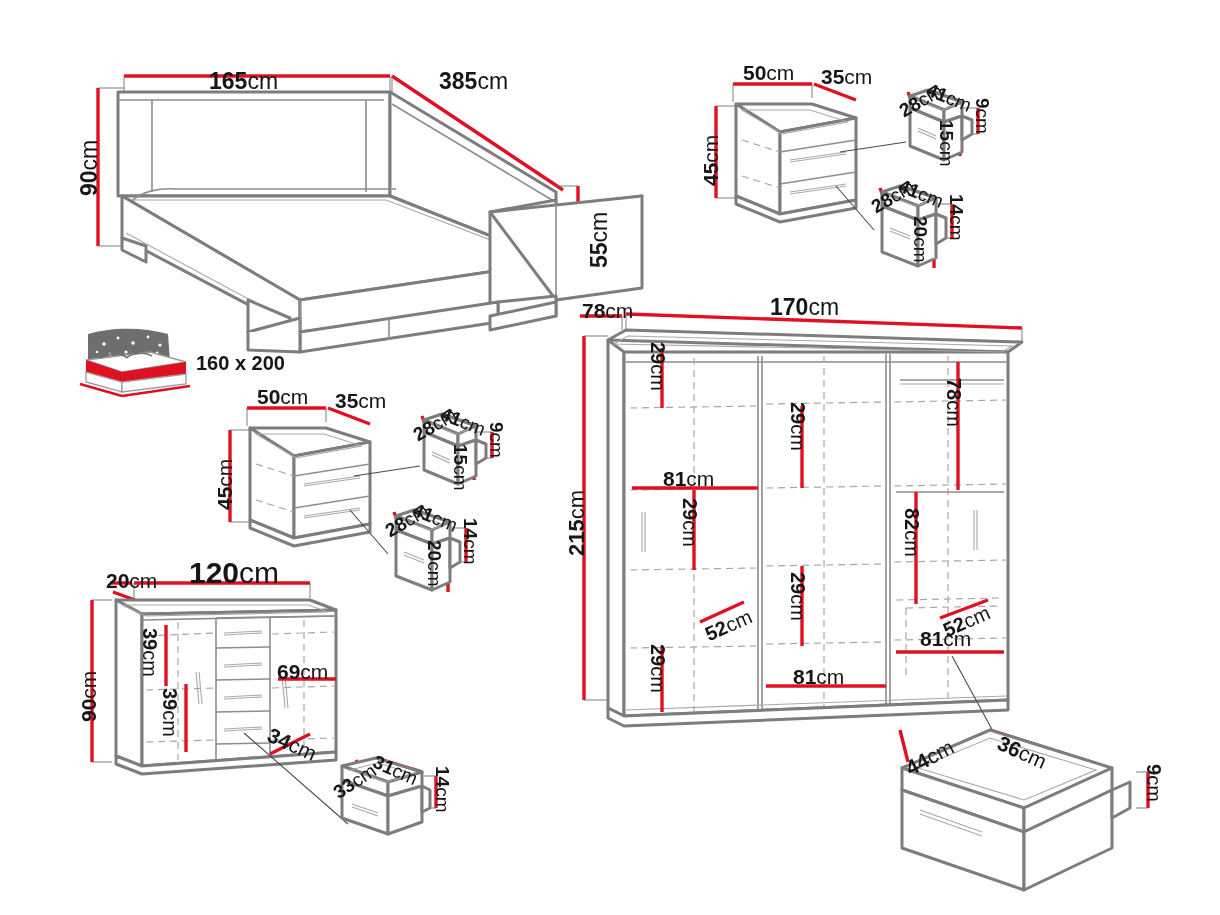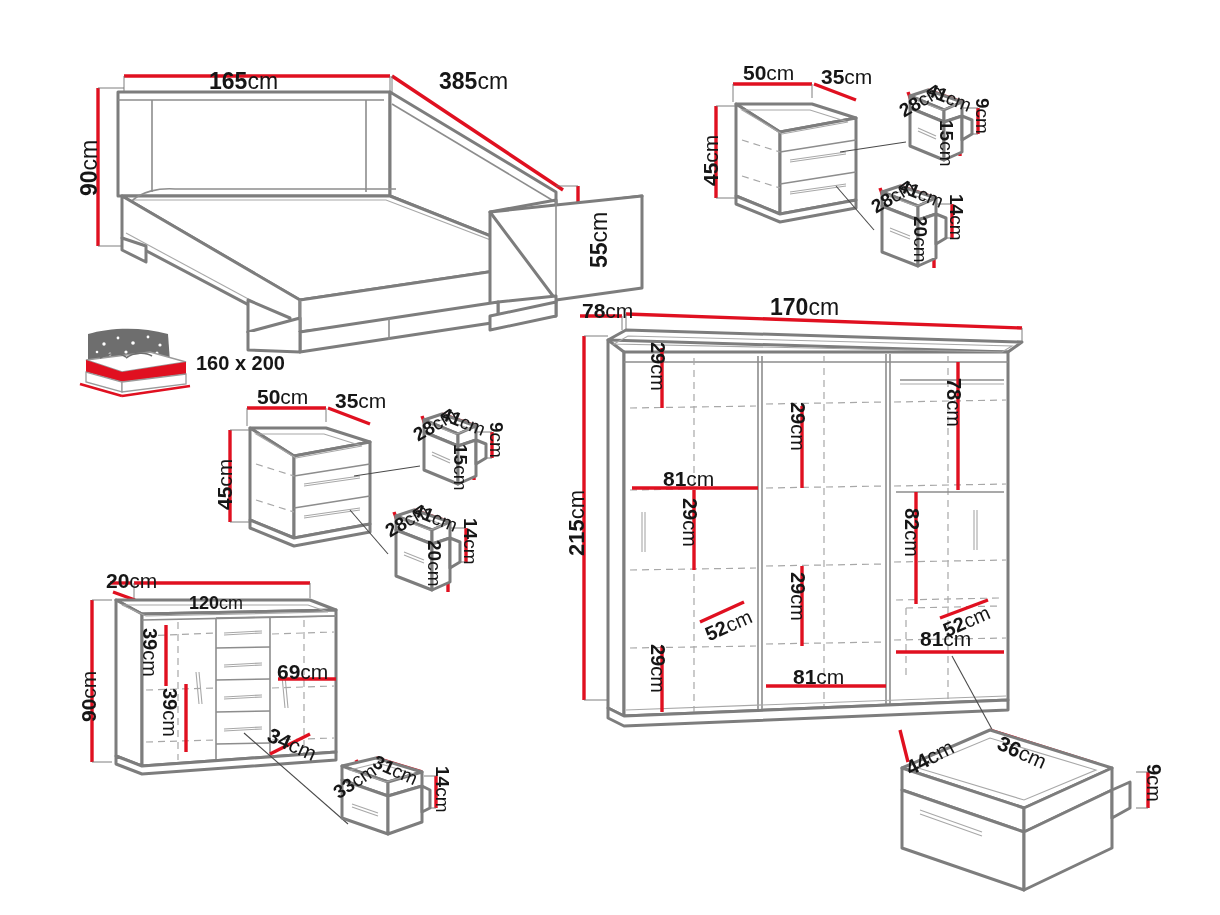--- a/index.html
+++ b/index.html
@@ -534,21 +534,21 @@
   <div class="dim v-dn" style="left:480px;top:518px;font-size:19px;">
     <span class="n">14</span><span class="u">cm</span>
   </div>
   <div class="dim v-dn" style="left:444px;top:540px;font-size:19px;">
     <span class="n">20</span><span class="u">cm</span>
   </div>
 
   <div class="dim" style="left:106px;top:570px;font-size:21px;">
     <span class="n">20</span><span class="u">cm</span>
   </div>
-  <div class="dim" style="left:189px;top:594px;font-size:18px;">
+  <div class="dim" style="left:189px;top:558px;font-size:30px;">
     <span class="n">120</span><span class="u">cm</span>
   </div>
   <div class="dim v-180" style="left:99px;top:722px;font-size:21px;writing-mode:vertical-rl;">
     <span class="n">90</span><span class="u">cm</span>
   </div>
   <div class="dim v-dn" style="left:160px;top:628px;font-size:20px;">
     <span class="n">39</span><span class="u">cm</span>
   </div>
   <div class="dim v-dn" style="left:180px;top:688px;font-size:20px;">
     <span class="n">39</span><span class="u">cm</span>

